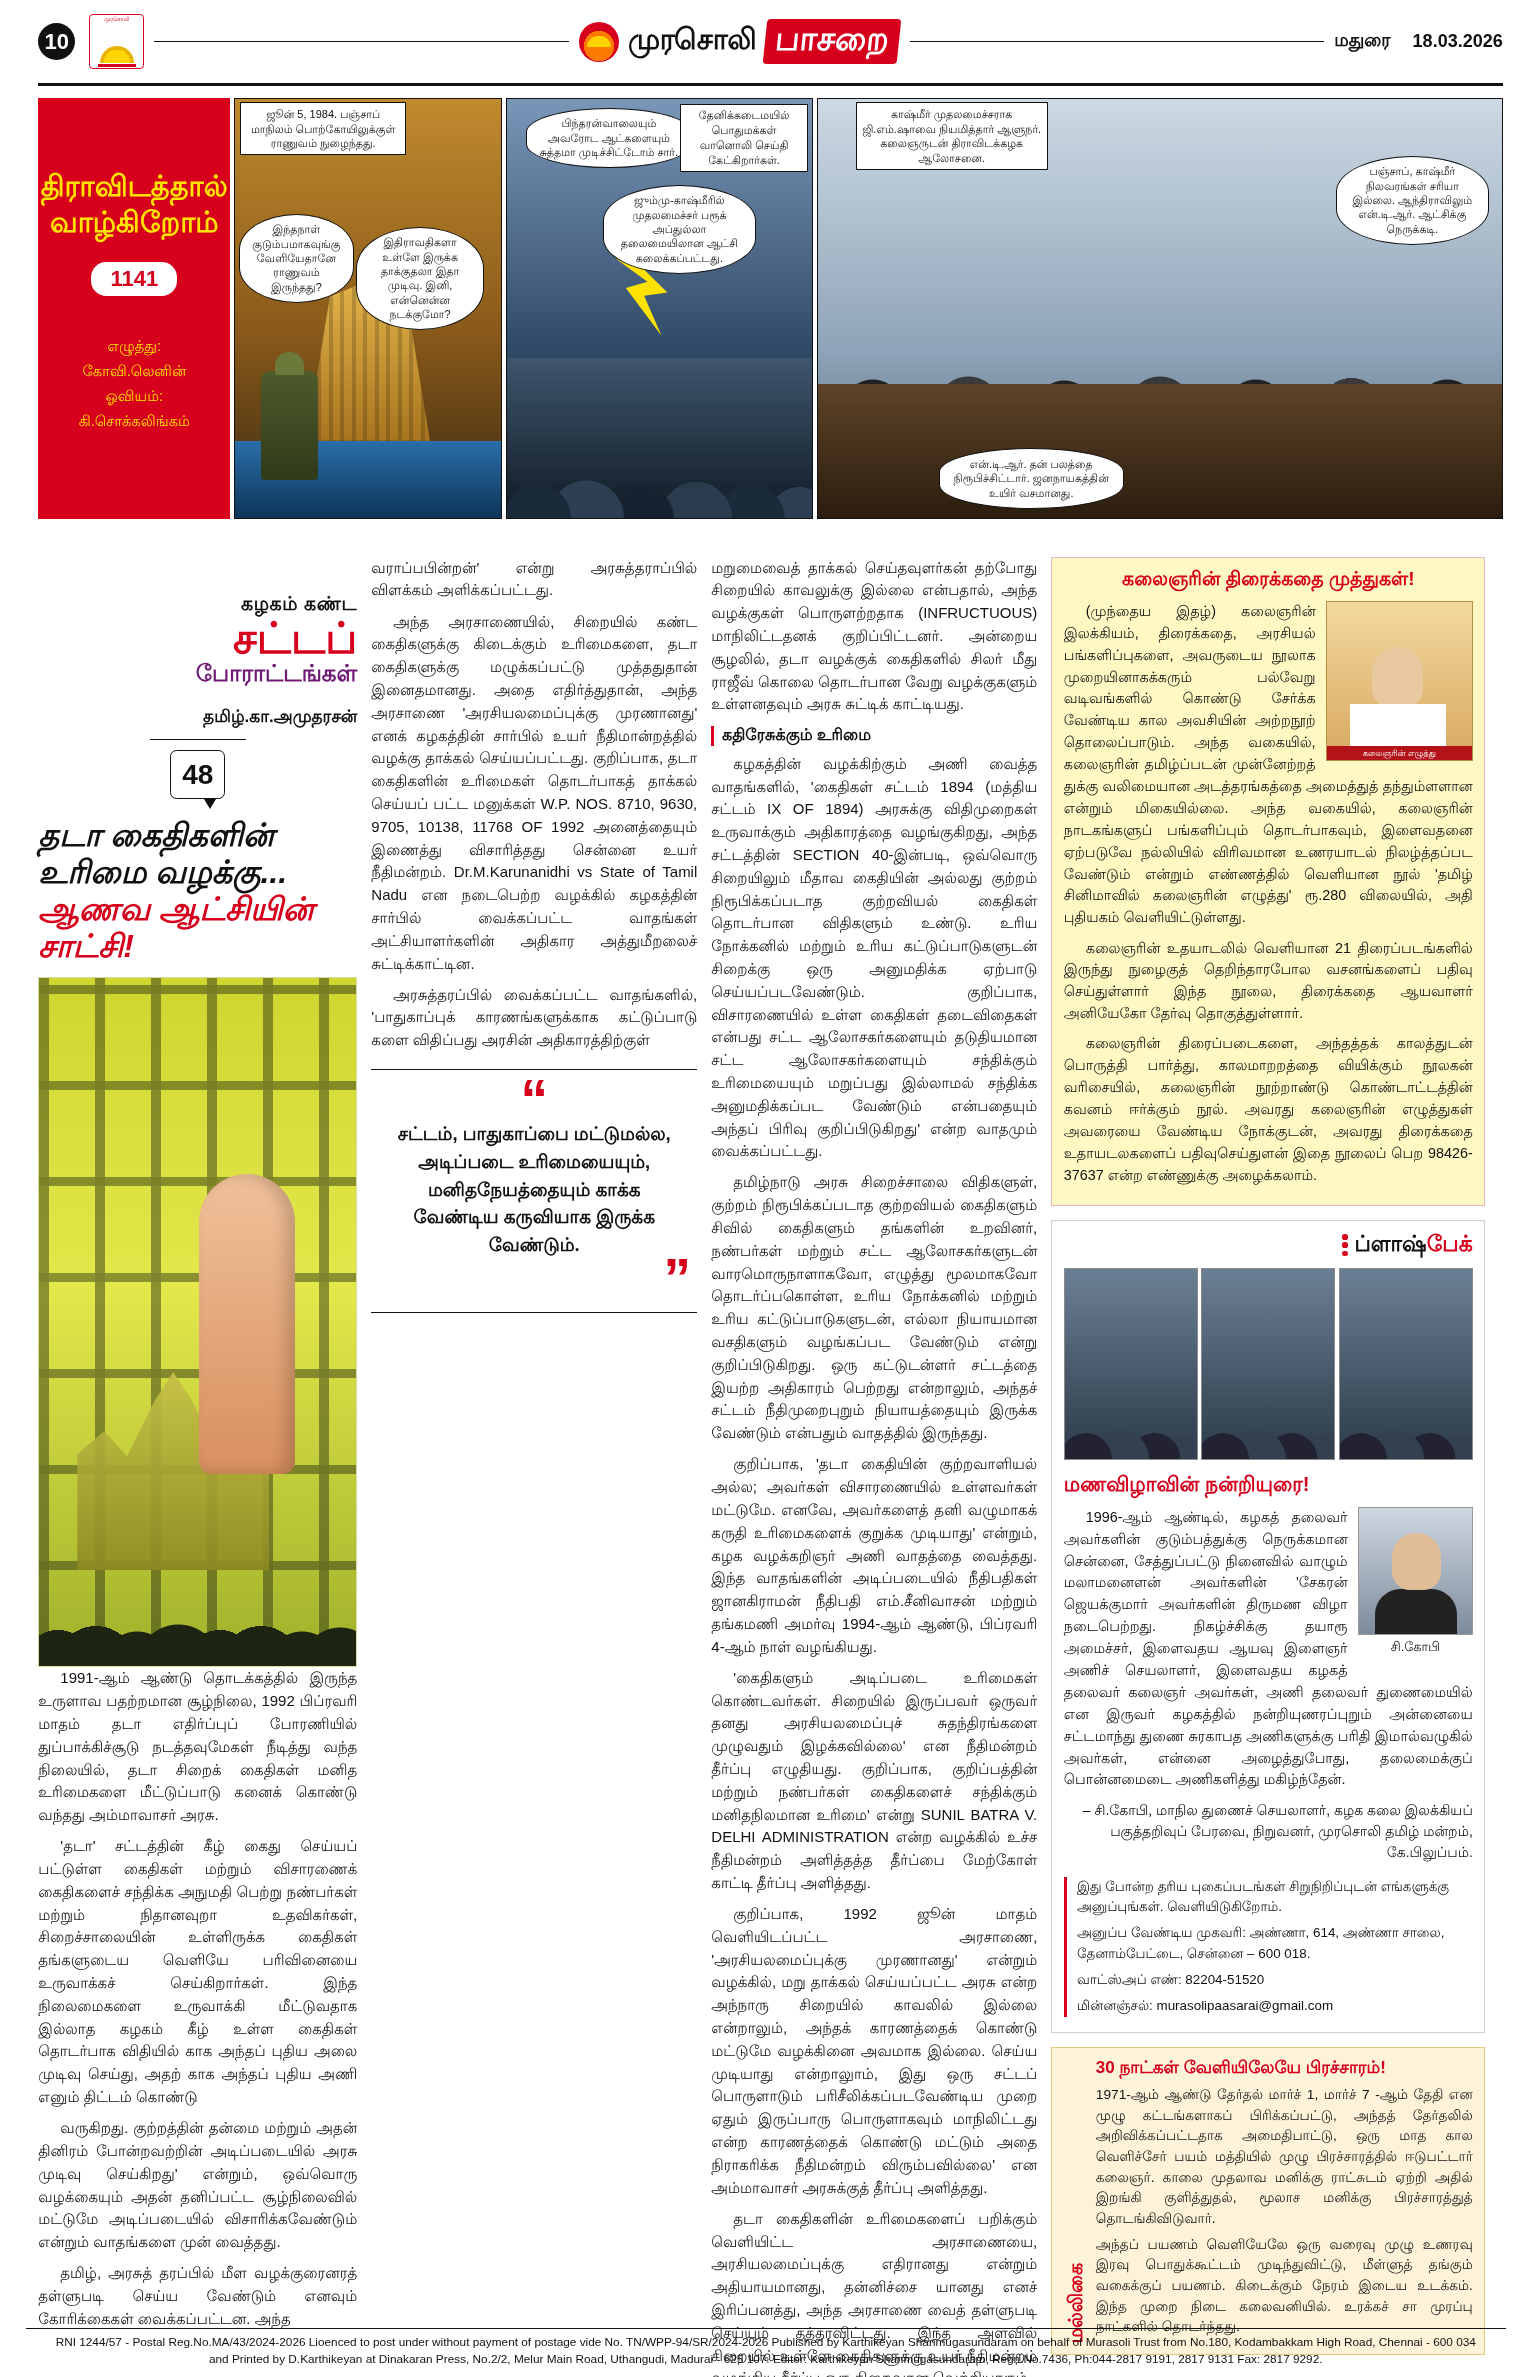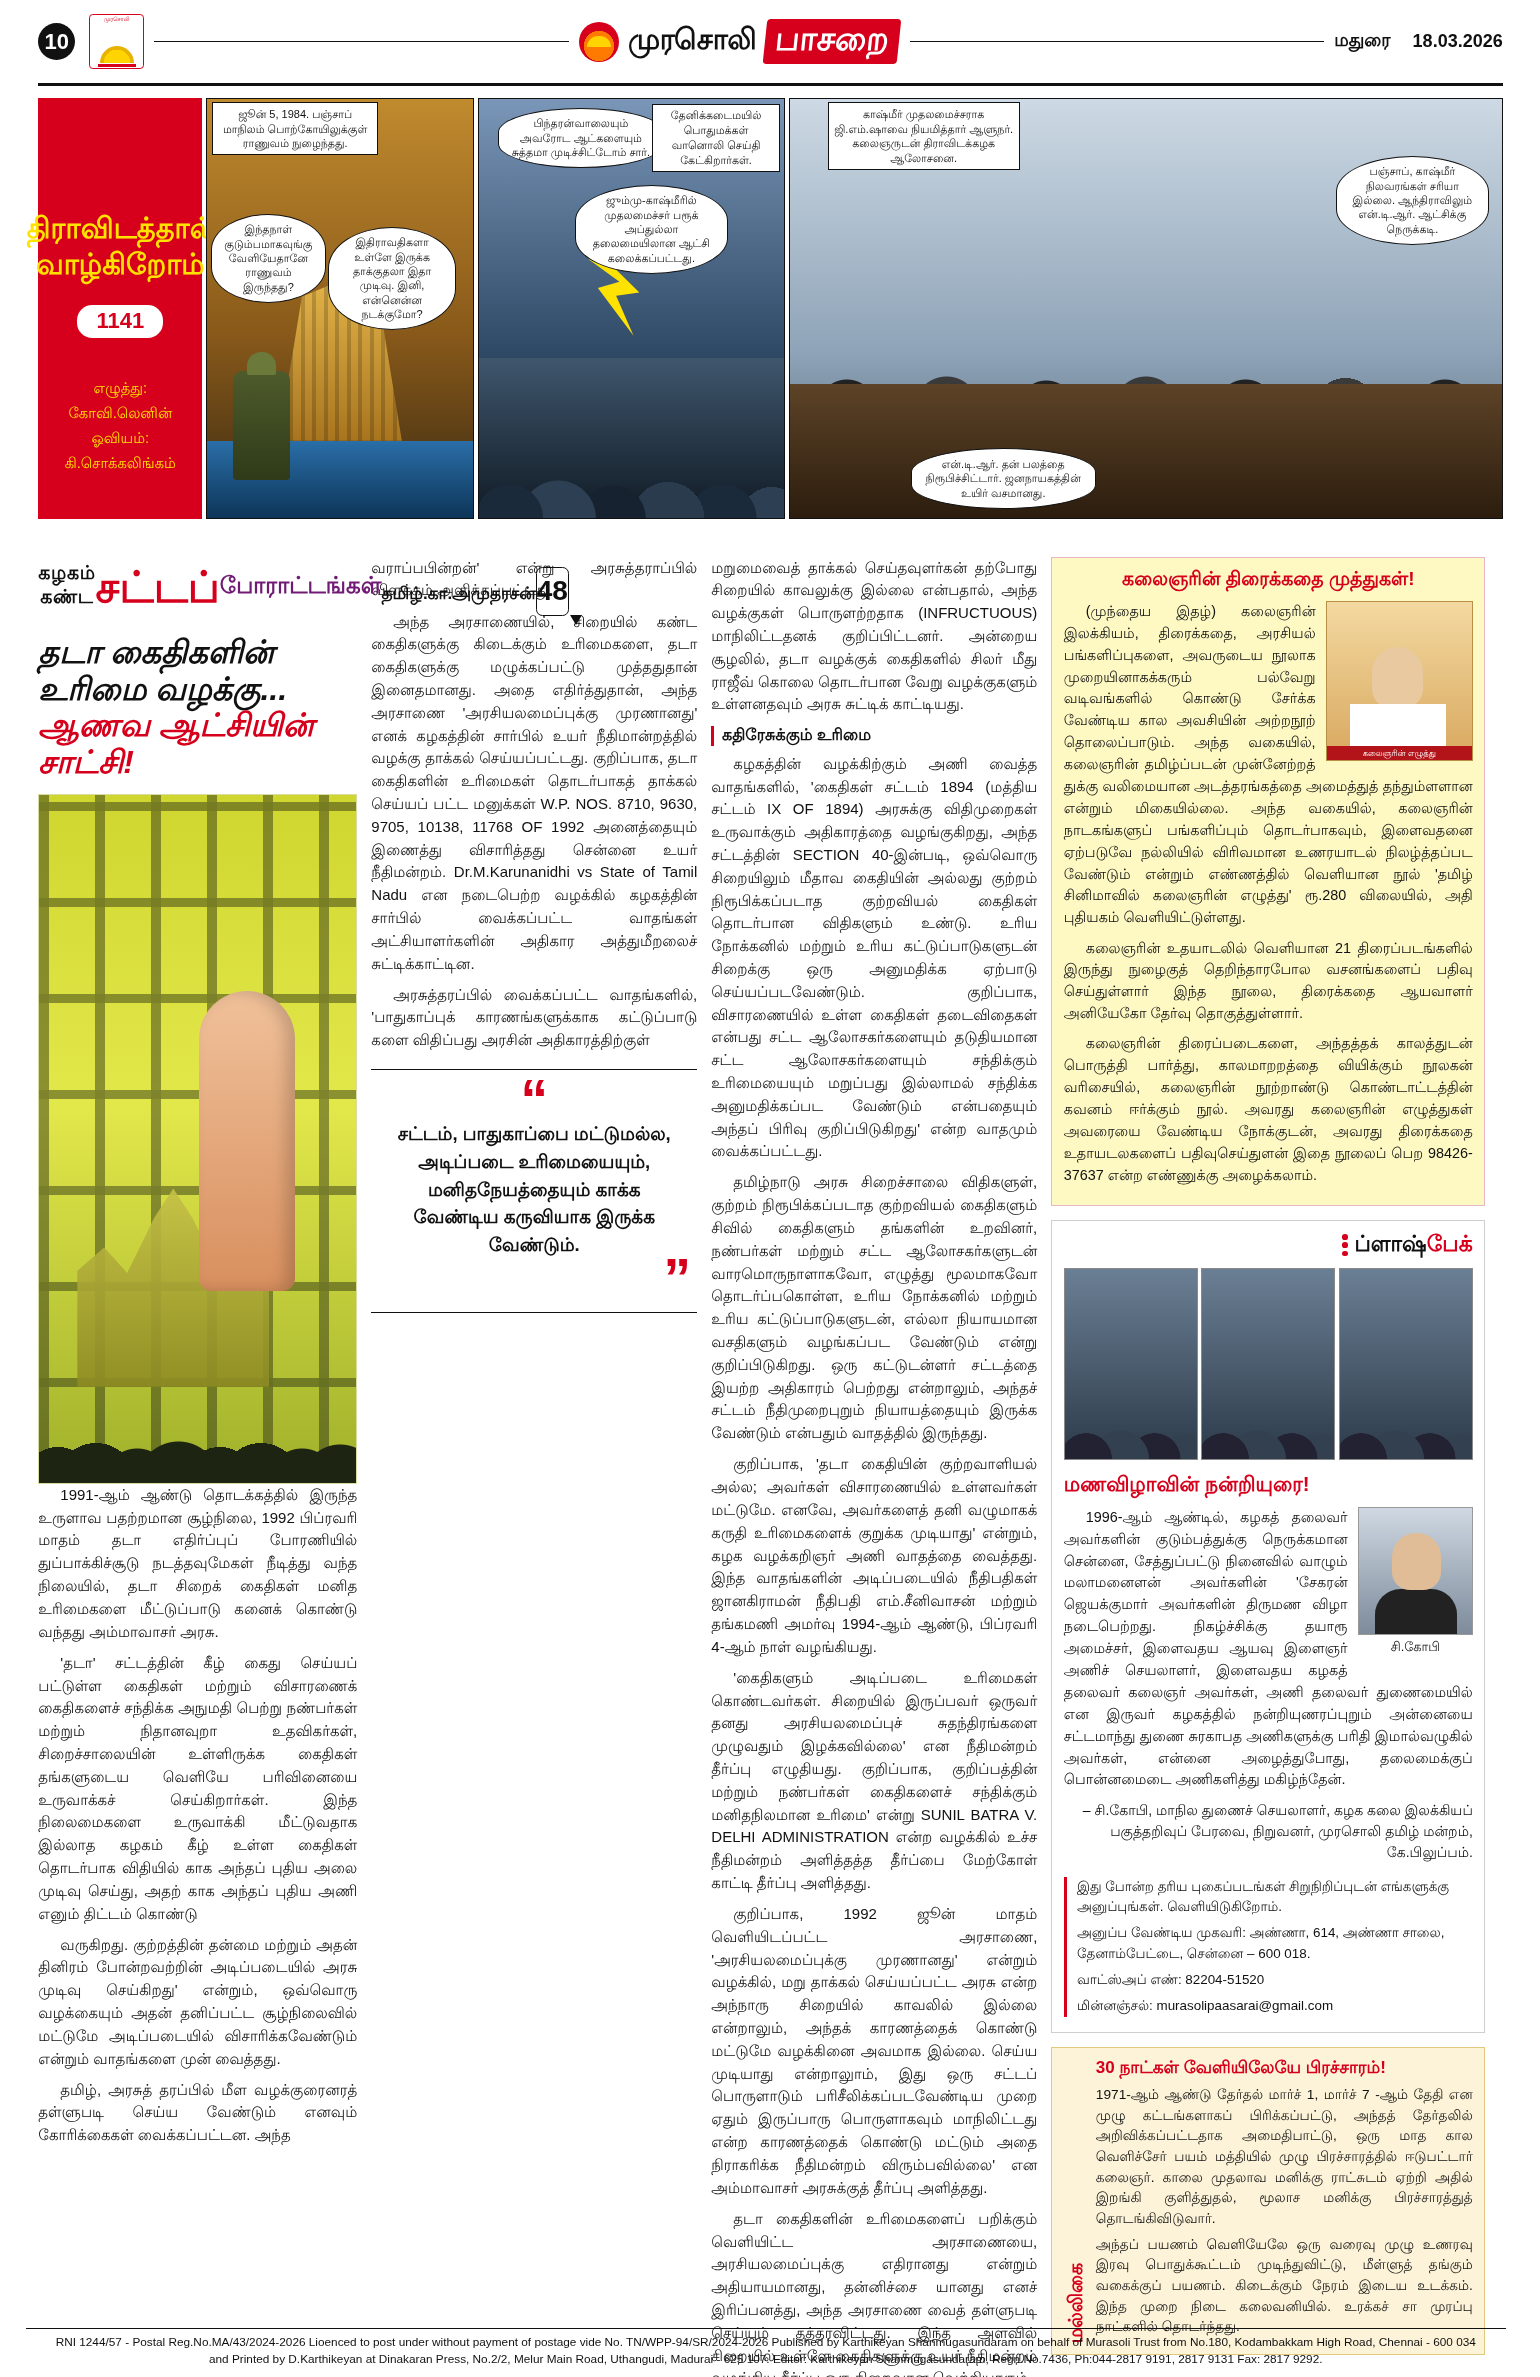--- a/index.html
+++ b/index.html
@@ -48,22 +48,22 @@
     font-size:33px; font-weight:bold; color:#fff; background:#d6001c;
     padding:1.3px 10.2px; border-radius:3.8px; transform:skewX(-6deg);
   }
   .edition { font-size:18px; font-weight:bold; color:#111; flex:0 0 auto; }
   .pdate { font-size:18px; font-weight:bold; color:#111; flex:0 0 auto; margin-left:22px; }
   .mast-underline { height:3.2px; background:#111; margin:0 12.8px; }
 
   
   .comic { display:flex; gap:3.8px; margin:11.5px 12.8px 0 12.8px; height:421px; }
   .comic-title {
-    width:164px; background:#d6001c; color:#fff; position:relative;
-    display:flex; flex-direction:column; align-items:center; padding-top:70px;justify-content:center;
+    width:192px; background:#d6001c; color:#fff; position:relative;
+    display:flex; flex-direction:column; align-items:center; padding-top:70px;
   }
   .comic-title .ct-main { font-size:29px; font-weight:bold; line-height:1.25; text-align:center; color:#ffe200; }
   .comic-title .ct-num {
     margin-top:22px; background:#fff; color:#d6001c; font-size:22px; font-weight:bold;
     border-radius:15.3px; padding:3.8px 19px;
   }
   .comic-title .ct-credits { margin-top:38px; font-size:14.7px; line-height:1.7; text-align:center; color:#ffe200; }
   .panels { flex:1 1 auto; display:flex; gap:3.8px; }
   .panel { position:relative; overflow:hidden; border:1.3px solid #111; }
   .p1 { flex:0 0 268px; background:linear-gradient(#c08a2e,#8a5a1a 55%,#3a2a12); }
@@ -125,21 +125,21 @@
 
   
   .body-wrap { display:flex; gap:14px; margin:38px 12.8px 0 12.8px; }
   .col { }
   .colA { width:319px; }
   .colB { width:326px; }
   .colC { width:326px; }
   .colD { width:434px; }
 
   
-  .serial-head { display:flex; align-items:center; text-align:center; }
+  .serial-head { display:flex; flex-direction:column; align-items:flex-end; text-align:center;margin-top:36px; }
   .sh-small { font-size:19px; font-weight:bold; color:#111; letter-spacing:0.6px; }
   .sh-big { font-size:43px; font-weight:bold; color:#d6001c; line-height:.95; margin-top:1.3px; }
   .sh-mid { font-size:23px; font-weight:bold; color:#701a75; margin-top:1.3px; }
   .serial-head-row { position:relative; }
   .sh-author { font-size:17px; font-weight:bold; margin-top:16.6px; }
   .sh-sep { width:96px; border-top:1.3px solid #111; margin:11.5px auto 0; }
   .ep-badge {
     margin:10.2px auto 0; width:55px; height:49px; border:1.9px solid #111; border-radius:6.4px;
     display:flex; align-items:center; justify-content:center; font-size:28px; font-weight:bold;
     position:relative;

